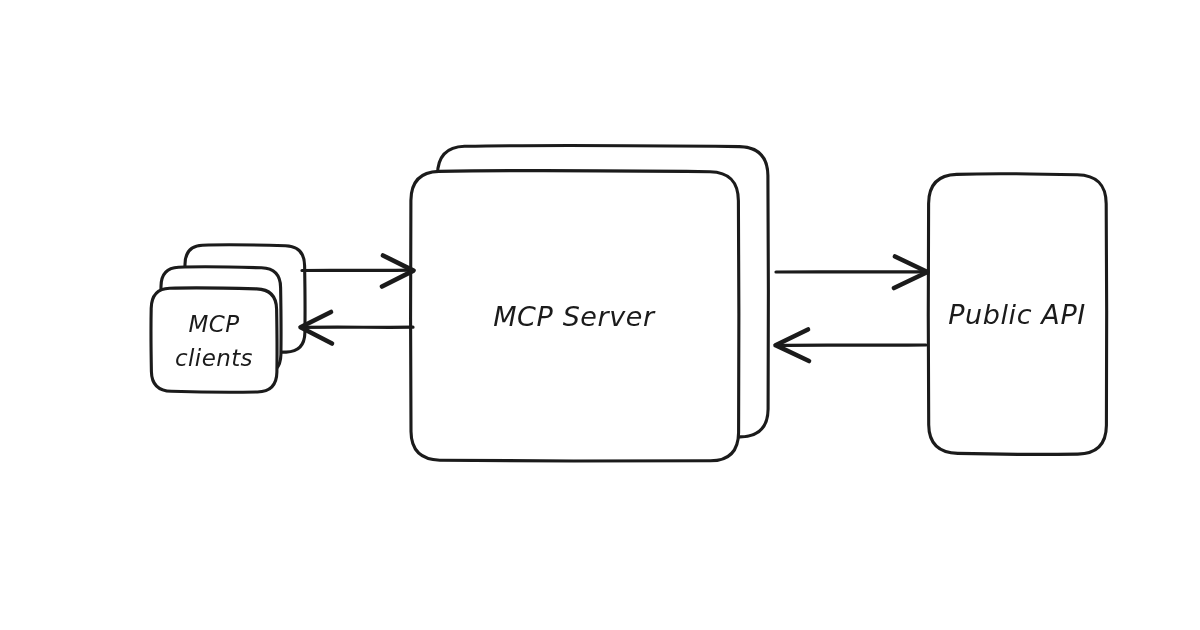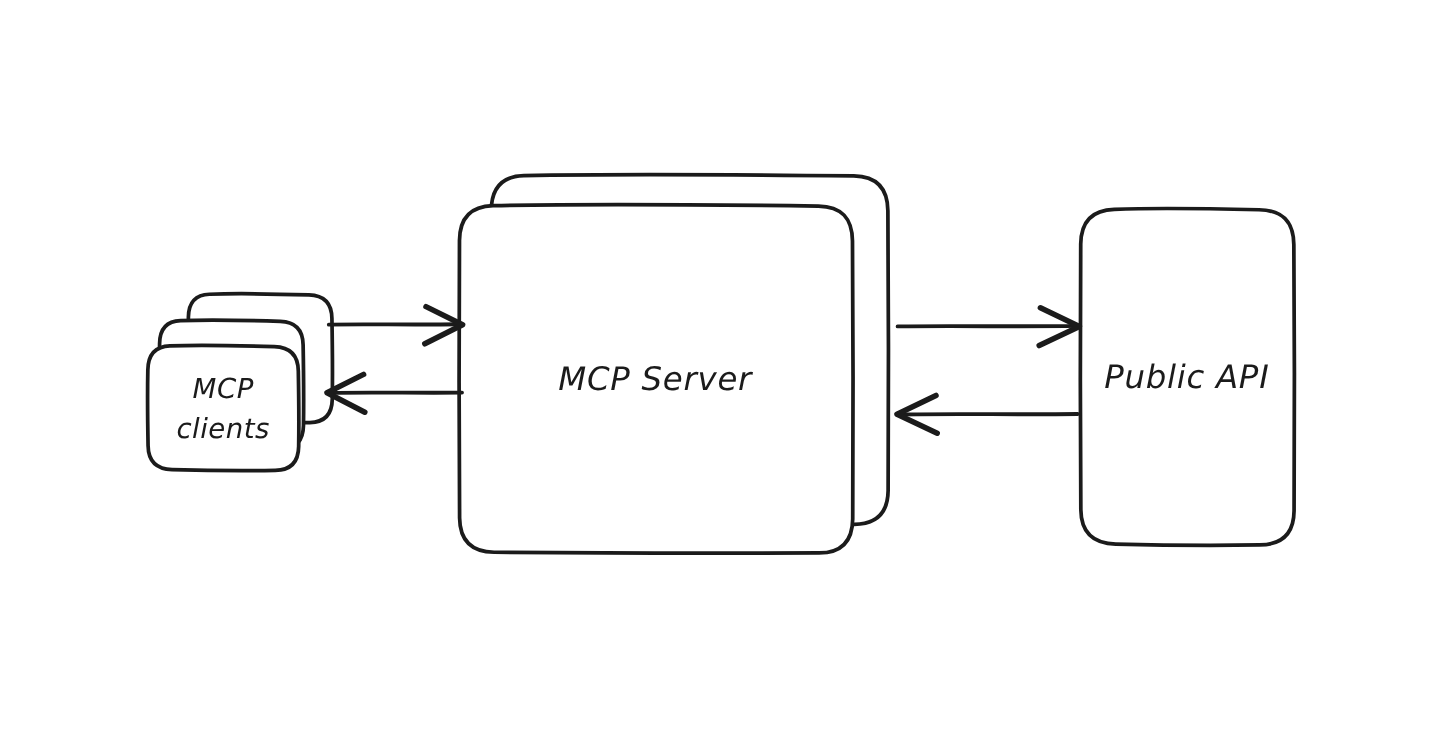--- a/index.html
+++ b/index.html
@@ -12,20 +12,21 @@
     width: 1200px;
     height: 630px;
     overflow: hidden;
     font-family: "DejaVu Sans", sans-serif;
   }
   #diagram-canvas {
     position: relative;
     width: 1080px;
     height: 630px;
     background: #ffffff;
+    margin-left: 28px;
   }
   #diagram-svg {
     position: absolute;
     left: 0;
     top: 0;
     width: 1200px;
     height: 630px;
     display: block;
   }
   .sketch-stroke {

